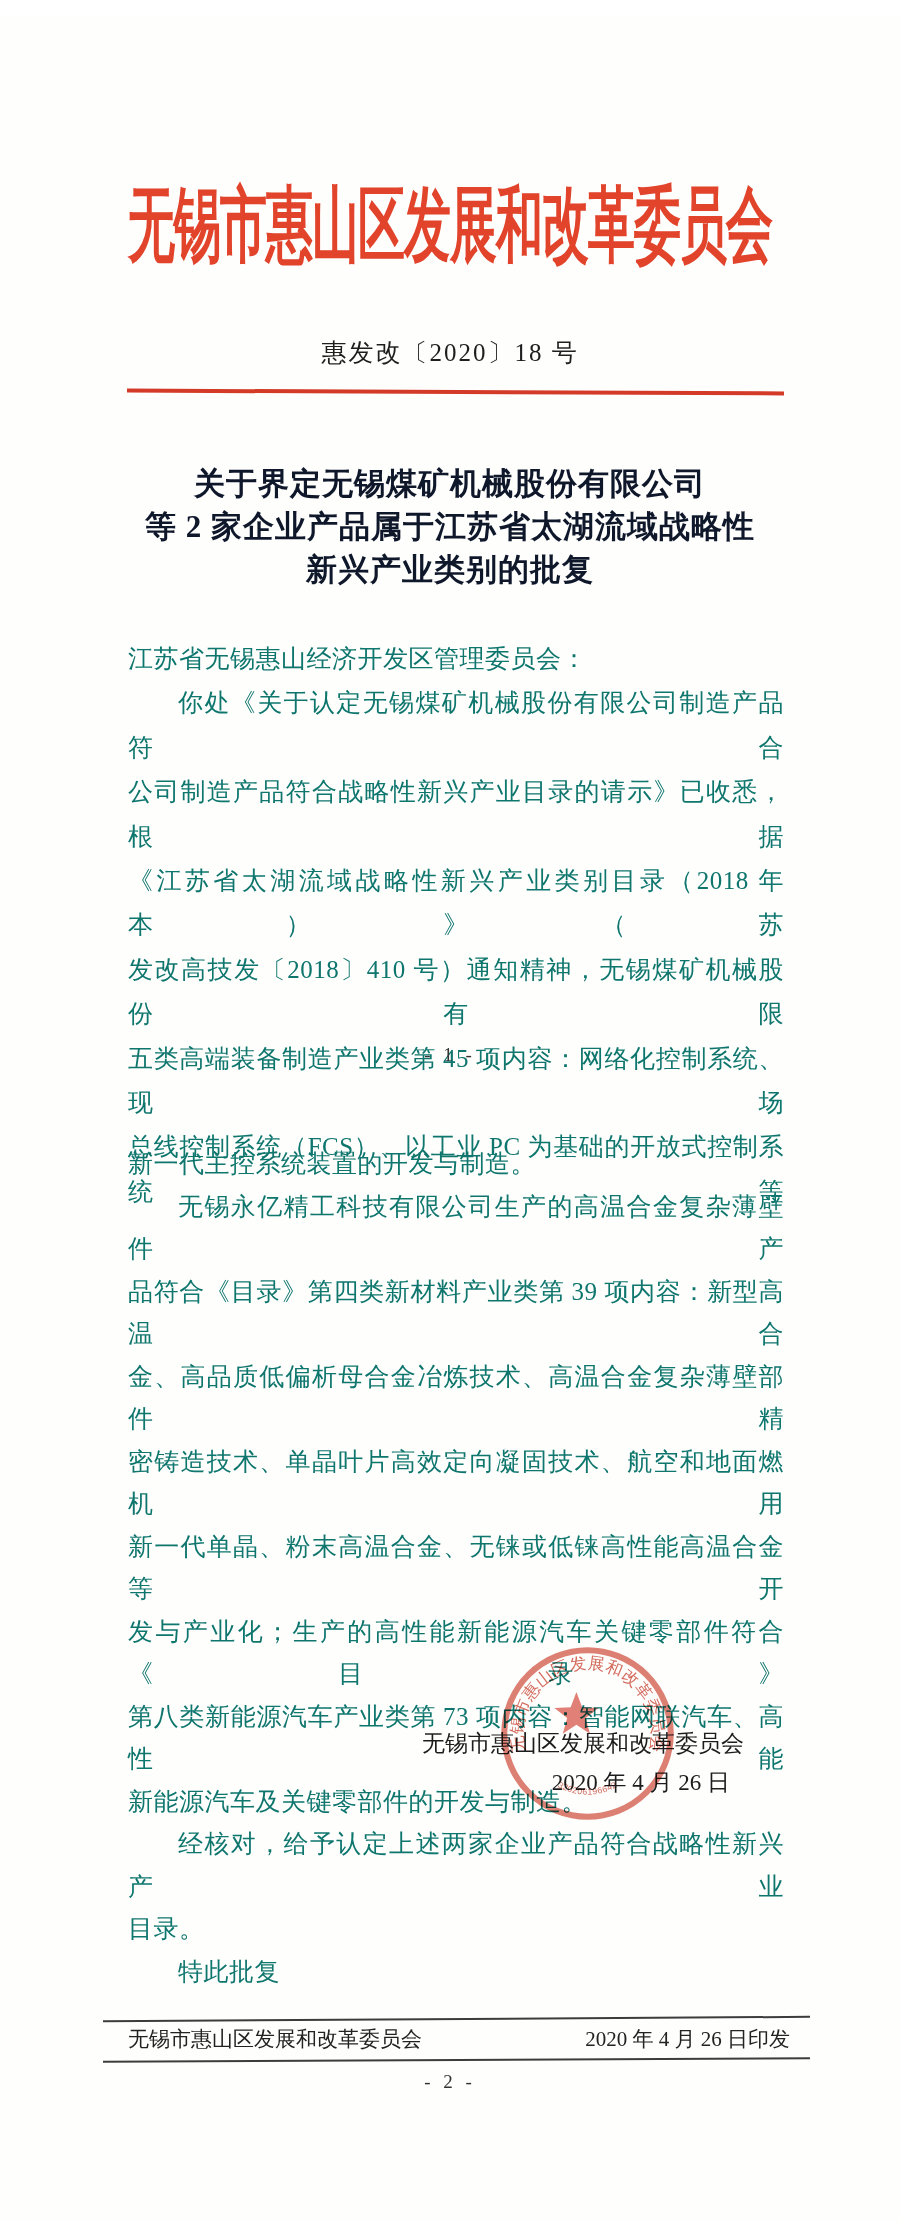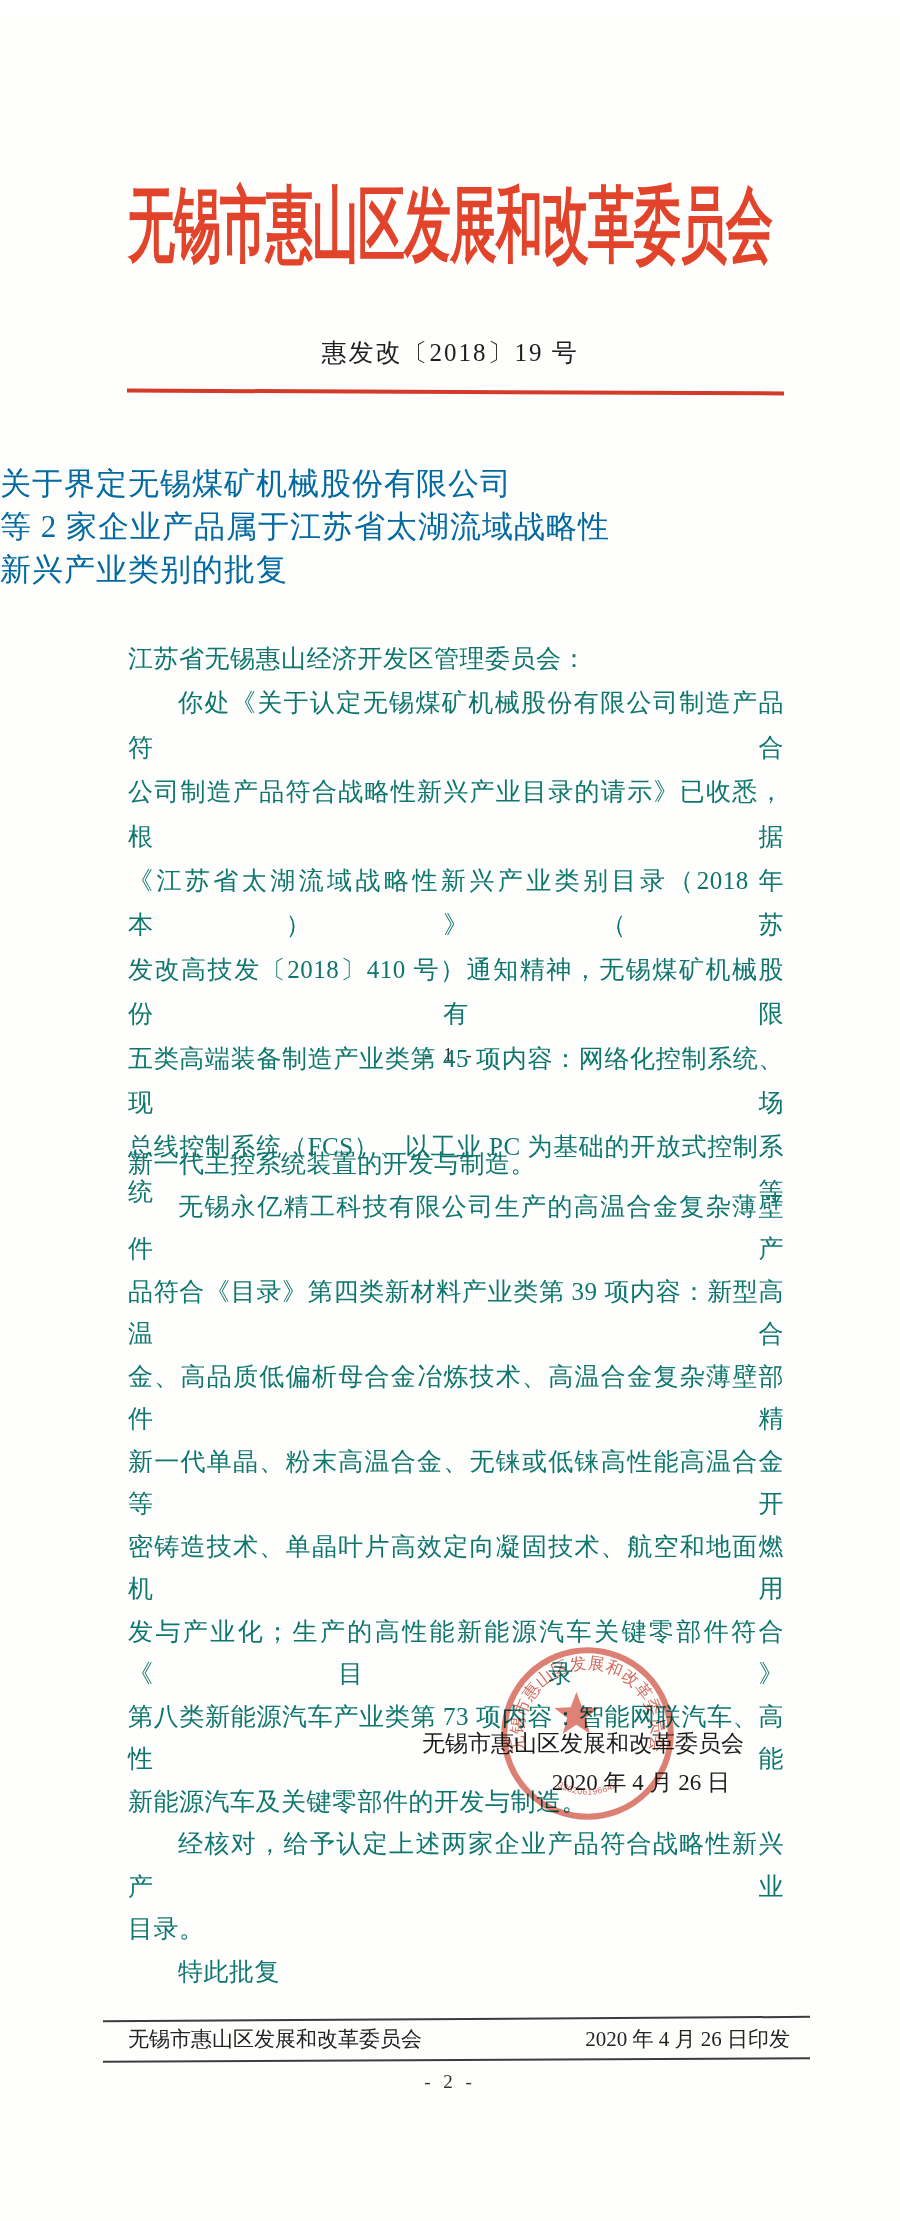--- a/index.html
+++ b/index.html
@@ -20,21 +20,21 @@
     position:absolute;top:320px;left:0;width:100%;
     text-align:center;font-size:25px;letter-spacing:2px;color:#1e1e1e;
   }
   .redrule{
     position:absolute;top:374px;left:127px;width:657px;height:4px;
     background:#d43a28;transform:rotate(0.25deg);
   }
   
   .title{
     position:absolute;top:446px;left:0;width:100%;
-    font-size:31px;font-weight:400;color:#0369a1;
+    text-align:center;font-size:31px;font-weight:700;color:#0f172a;
     line-height:43px;letter-spacing:1px;
   }
   
   .body{
     position:absolute;left:128px;width:656px;
     font-size:25px;color:#0f766e;letter-spacing:0.5px;
   }
   .body1{top:621px;line-height:44.4px;}
   .body2{top:1127px;line-height:42.5px;}
   .ln{text-align:justify;text-align-last:justify;}
@@ -75,21 +75,21 @@
 </style>
 </head>
 <body>
 
 <div class="page">
 
   <div class="agency">
     <span class="agency-inner">无锡市惠山区发展和改革委员会</span>
   </div>
 
-  <div class="docnum">惠发改〔2018〕19 号</div>
+  <div class="docnum">惠发改〔2020〕18 号</div>
 
   <div class="redrule"></div>
 
   <div class="title">
     <div>关于界定无锡煤矿机械股份有限公司</div>
     <div>等 2 家企业产品属于江苏省太湖流域战略性</div>
     <div>新兴产业类别的批复</div>
   </div>
 
   <div class="body body1">
@@ -102,22 +102,22 @@
     <div class="ln">总线控制系统（FCS）、以工业 PC 为基础的开放式控制系统等</div>
   </div>
 
   <div class="pnum p1">- 1 -</div>
 
   <div class="body body2">
     <div class="ln short">新一代主控系统装置的开发与制造。</div>
     <div class="ln ind">无锡永亿精工科技有限公司生产的高温合金复杂薄壁件产</div>
     <div class="ln">品符合《目录》第四类新材料产业类第 39 项内容：新型高温合</div>
     <div class="ln">金、高品质低偏析母合金冶炼技术、高温合金复杂薄壁部件精</div>
+    <div class="ln">密铸造技术、单晶叶片高效定向凝固技术、航空和地面燃机用</div>
     <div class="ln">新一代单晶、粉末高温合金、无铼或低铼高性能高温合金等开</div>
-    <div class="ln">密铸造技术、单晶叶片高效定向凝固技术、航空和地面燃机用</div>
     <div class="ln">发与产业化；生产的高性能新能源汽车关键零部件符合《目录》</div>
     <div class="ln">第八类新能源汽车产业类第 73 项内容：智能网联汽车、高性能</div>
     <div class="ln short">新能源汽车及关键零部件的开发与制造。</div>
     <div class="ln ind">经核对，给予认定上述两家企业产品符合战略性新兴产业</div>
     <div class="ln short">目录。</div>
     <div class="ln ind short">特此批复</div>
   </div>
 
   <div class="sig-org">无锡市惠山区发展和改革委员会</div>
   <div class="sig-date">2020 年 4 月 26 日</div>

